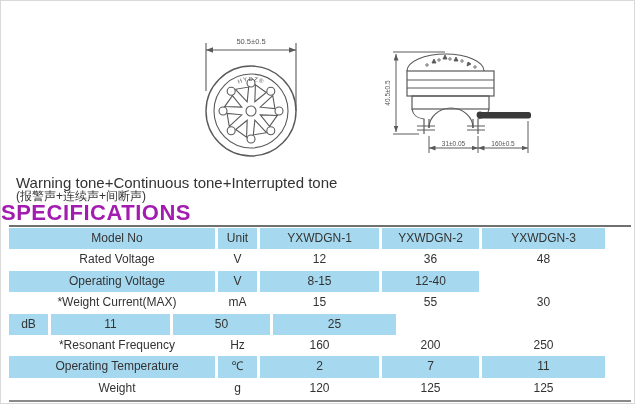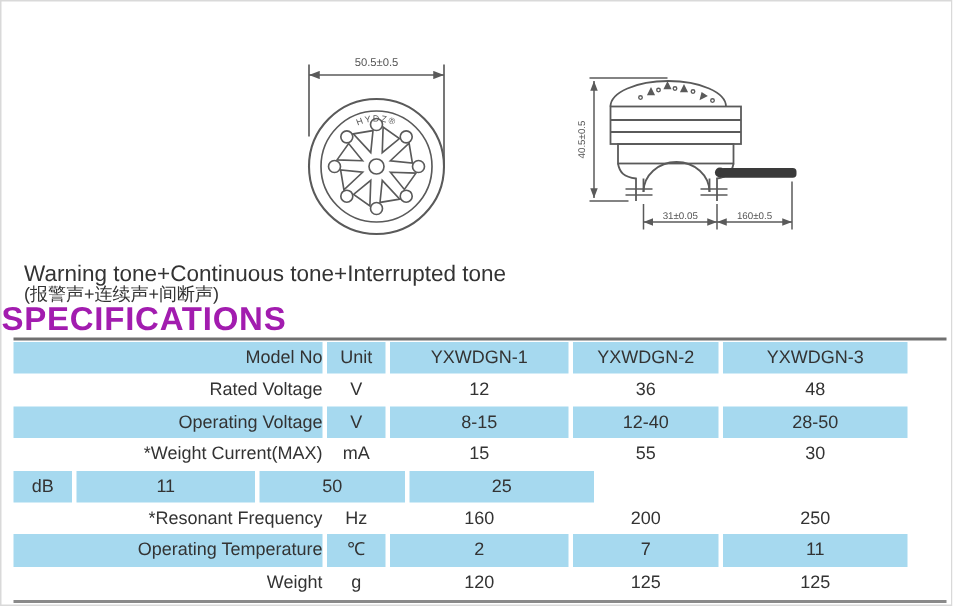--- a/index.html
+++ b/index.html
@@ -10,21 +10,21 @@
   .desc{position:absolute;left:15px;font-size:15px;color:#333;white-space:nowrap;}
   #tone-en{top:173px;}
   #tone-zh{top:187px;font-size:12px;}
   #spec-title{position:absolute;left:0;top:199px;font-size:22px;font-weight:bold;color:#a21caf;letter-spacing:0.5px;}
   .spec-table{position:absolute;left:8px;top:224px;width:622px;
               border-top:2px solid #707070;border-bottom:2px solid #8a8a8a;
               padding:1px 0;}
   .trow{display:flex;gap:3px;height:21.4px;line-height:21.4px;font-size:12px;color:#333;}
   .trow.blue > div{background:var(--row-blue,#a6d9ef);}
   .cell{box-sizing:border-box;white-space:nowrap;overflow:hidden;}
-  .c1{width:206px;padding-left:10px;text-align:right;}
+  .c1{width:206px;padding-left:10px;text-align:center;}
   .c2{width:39px;text-align:center;}
   .c3{width:119px;text-align:center;}
   .c4{width:97px;text-align:center;}
   .c5{width:123px;text-align:center;}
 </style>
 </head>
 <body>
 
 <div id="page">
 
@@ -142,21 +142,20 @@
       <div class="cell c2">V</div>
       <div class="cell c3">12</div>
       <div class="cell c4">36</div>
       <div class="cell c5">48</div>
     </div>
     <div class="trow blue">
       <div class="cell c1">Operating Voltage</div>
       <div class="cell c2">V</div>
       <div class="cell c3">8-15</div>
       <div class="cell c4">12-40</div>
-      <div class="cell c5">28-50</div>
     </div>
     <div class="trow">
       <div class="cell c1">*Weight Current(MAX)</div>
       <div class="cell c2">mA</div>
       <div class="cell c3">15</div>
       <div class="cell c4">55</div>
       <div class="cell c5">30</div>
     </div>
     <div class="trow blue">
       <div class="cell c2">dB</div>

